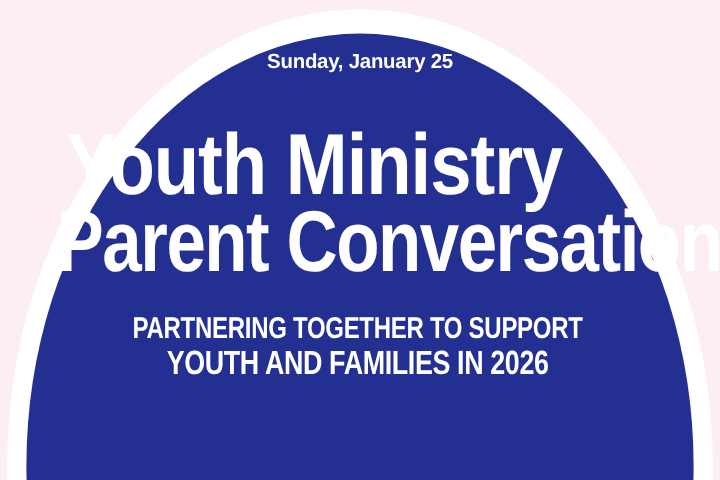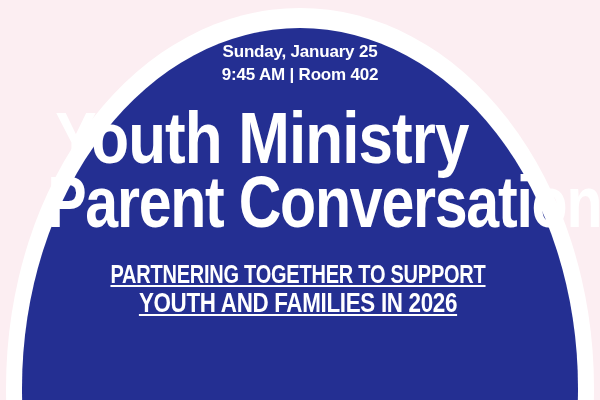--- a/index.html
+++ b/index.html
@@ -95,21 +95,20 @@
     transform: scaleX(0.82);
     transform-origin: center top;
     margin-top: 2px;
   }
 
   .subtitle {
     position: absolute;
     left: 0;
     top: 262px;
     width: 596px;
-    text-decoration: underline;
   }
   .subtitle-line {
     display: block;
     white-space: nowrap;
     font-family: "Liberation Sans Narrow", "Liberation Sans", sans-serif;
     font-weight: bold;
     text-transform: uppercase;
     color: #ffffff;
     line-height: 1.02;
   }
@@ -132,21 +131,20 @@
 
 <div id="poster">
 
   <div class="arch-ring"></div>
   <div class="arch-fill"></div>
 
   <div class="content">
 
     <div class="meta">
       <span class="meta-line">Sunday, January 25</span>
-      <span class="meta-line">9:45 AM | Room 402</span>
     </div>
 
     <div class="headline">
       <span class="headline-line headline-line-1">Youth Ministry</span>
       <span class="headline-line headline-line-2">Parent Conversation</span>
     </div>
 
     <div class="subtitle">
       <span class="subtitle-line subtitle-line-1">PARTNERING TOGETHER TO SUPPORT</span>
       <span class="subtitle-line subtitle-line-2">YOUTH AND FAMILIES IN 2026</span>

